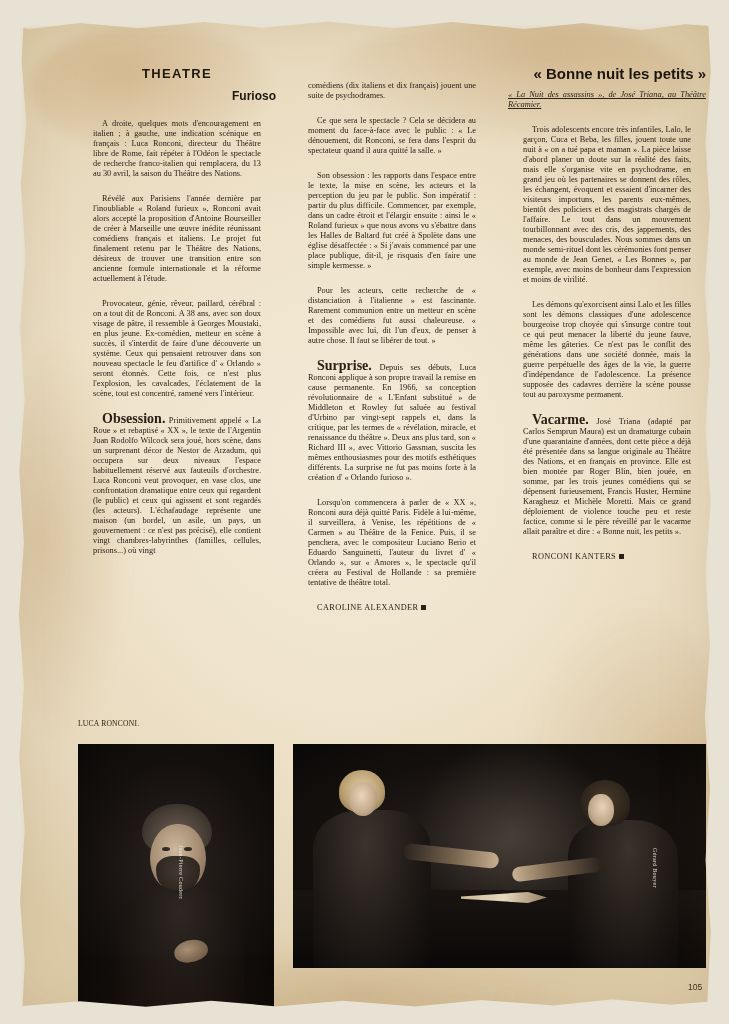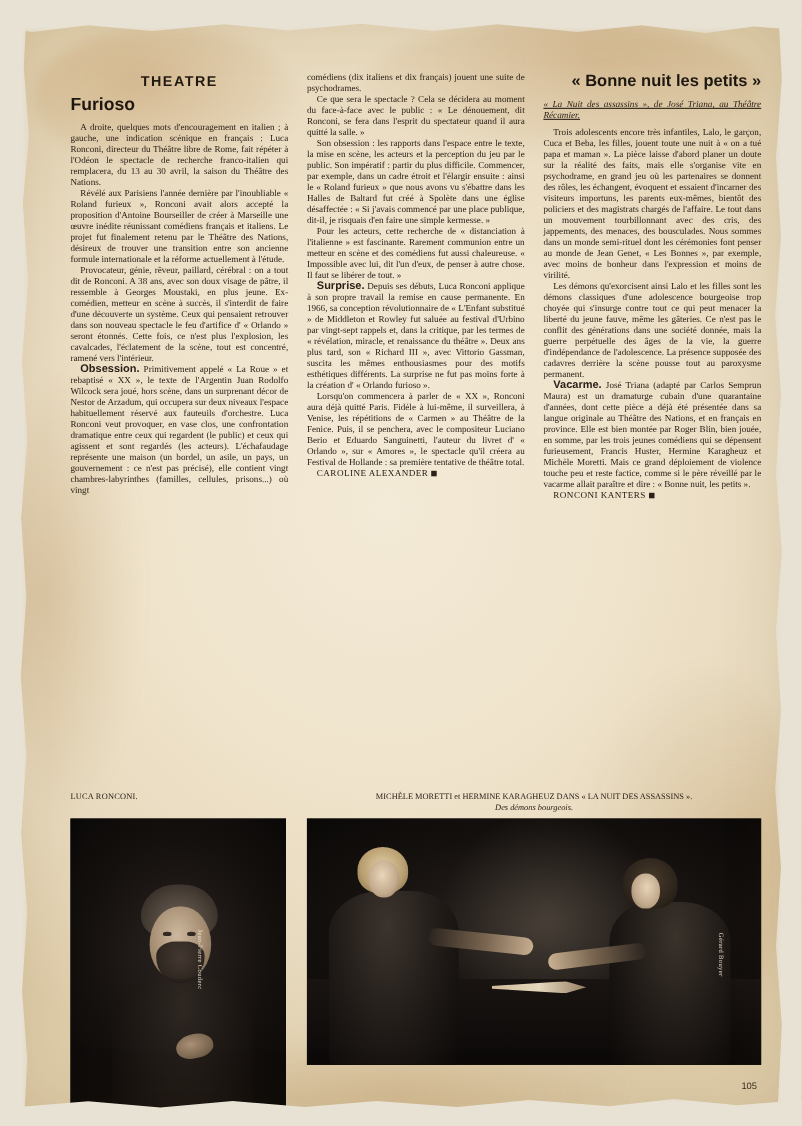--- a/index.html
+++ b/index.html
@@ -54,42 +54,42 @@
   }
   .edge-shadow {
     position: absolute;
     inset: 0;
     box-shadow: inset 0 0 70px rgba(120,80,35,0.22);
     pointer-events: none;
   }
 
   .sheet {
     position: absolute;
-    left: 26px;
+    left: 40px;
     top: 36px;
     width: 676px;
     height: 960px;
     background: transparent;
   }
 
   .columns {
     position: absolute;
     left: 38px;
     top: 30px;
     width: 628px;
     height: 640px;
     display: flex;
     gap: 17px;
   }
   .col {
     width: 198px;
     position: relative;
   }
   .col p, .col .hd {
-    margin: 0;
+    margin: 15px;
     font-size: 8.3px;
     line-height: 10.0px;
     text-align: justify;
     color: #2b2118;
     hyphens: auto;
     text-indent: 9px;
   }
   .col p.noindent { text-indent: 0; }
   .kicker {
     font-family: "Liberation Sans", sans-serif;
@@ -97,25 +97,26 @@
     font-size: 13px;
     letter-spacing: 1.4px;
     text-align: center;
     color: #20180f;
     margin: 0 0 7px 0;
     text-indent: 0;
   }
   .headline {
     font-family: "Liberation Sans", sans-serif;
     font-weight: bold;
-    font-size: 16px;
+    font-size: 12px;
     line-height: 16px;
     color: #1d1710;
     margin: 0 0 7px 0;
     text-indent: 0;
+    text-align: right;
   }
   .headline3 {
     font-family: "Liberation Sans", sans-serif;
     font-weight: bold;
     font-size: 15px;
     line-height: 16px;
     color: #1d1710;
     margin: 0 0 8px 0;
     text-indent: 0;
     text-align: right;
@@ -124,23 +125,23 @@
     font-style: italic;
     font-size: 8.4px;
     line-height: 10px;
     color: #2b2118;
     margin: 0 0 6px 0;
     text-indent: 0;
     text-align: justify;
     text-decoration: underline;
   }
   .lead b, b.run {
-    font-family: Liberation Sans, sans-serif;
+    font-family: Liberation Serif, serif;
     font-weight: bold;
-    font-size: 10px;
+    font-size: 14px;
   }
   .byline {
     font-size: 8.2px;
     letter-spacing: 0.4px;
     text-align: right;
     text-indent: 0;
     margin-top: 2px;
     color: #2b2118;
   }
   .sq {
@@ -412,24 +413,20 @@
         <p>Trois adolescents encore très infantiles, Lalo, le garçon, Cuca et Beba, les filles, jouent toute une nuit à « on a tué papa et maman ». La pièce laisse d'abord planer un doute sur la réalité des faits, mais elle s'organise vite en psychodrame, en grand jeu où les partenaires se donnent des rôles, les échangent, évoquent et essaient d'incarner des visiteurs importuns, les parents eux-mêmes, bientôt des policiers et des magistrats chargés de l'affaire. Le tout dans un mouvement tourbillonnant avec des cris, des jappements, des menaces, des bousculades. Nous sommes dans un monde semi-rituel dont les cérémonies font penser au monde de Jean Genet, « Les Bonnes », par exemple, avec moins de bonheur dans l'expression et moins de virilité.</p>
         <p>Les démons qu'exorcisent ainsi Lalo et les filles sont les démons classiques d'une adolescence bourgeoise trop choyée qui s'insurge contre tout ce qui peut menacer la liberté du jeune fauve, même les gâteries. Ce n'est pas le conflit des générations dans une société donnée, mais la guerre perpétuelle des âges de la vie, la guerre d'indépendance de l'adolescence. La présence supposée des cadavres derrière la scène pousse tout au paroxysme permanent.</p>
         <p><b class="run">Vacarme.</b><span> José Triana (adapté par Carlos Semprun Maura) est un dramaturge cubain d'une quarantaine d'années, dont cette pièce a déjà été présentée dans sa langue originale au Théâtre des Nations, et en français en province. Elle est bien montée par Roger Blin, bien jouée, en somme, par les trois jeunes comédiens qui se dépensent furieusement, Francis Huster, Hermine Karagheuz et Michèle Moretti. Mais ce grand déploiement de violence touche peu et reste factice, comme si le père réveillé par le vacarme allait paraître et dire : « Bonne nuit, les petits ».</span></p>
         <p class="byline"><span>RONCONI KANTERS</span><span class="sq"></span></p>
       </div>
     </div>
 
     <div class="cap-left">
       <div class="l1">LUCA RONCONI.</div>
       <div class="l2">Pas de système.</div>
-    </div>
-    <div class="cap-right">
-      <div class="l1">MICHÈLE MORETTI et HERMINE KARAGHEUZ DANS « LA NUIT DES ASSASSINS ».</div>
-      <div class="l2">Des démons bourgeois.</div>
     </div>
 
     <div class="photo photo-left">
       <div class="ph-bg"></div>
       <div class="man-body"></div>
       <div class="man-hair"></div>
       <div class="man-head"></div>
       <div class="man-eye l"></div>
       <div class="man-eye r"></div>
       <div class="man-beard"></div>

